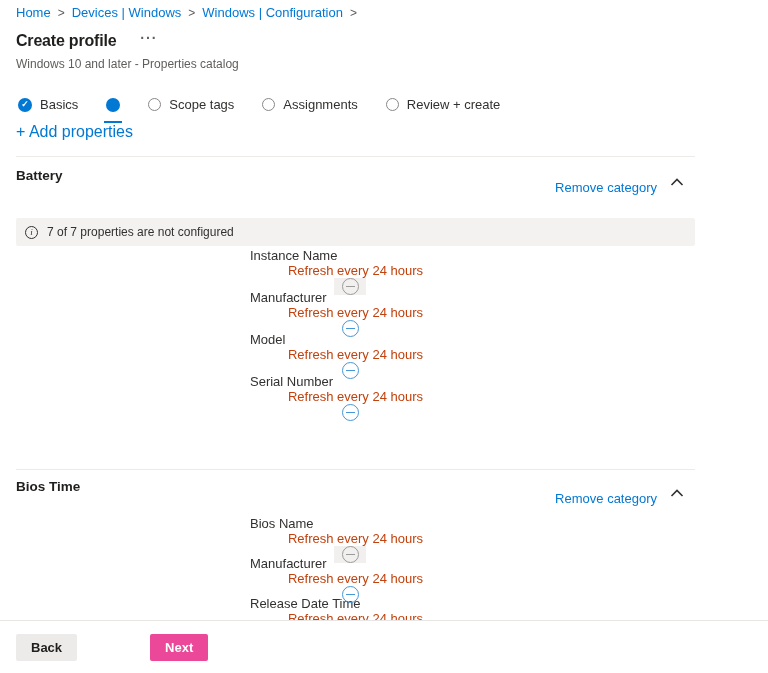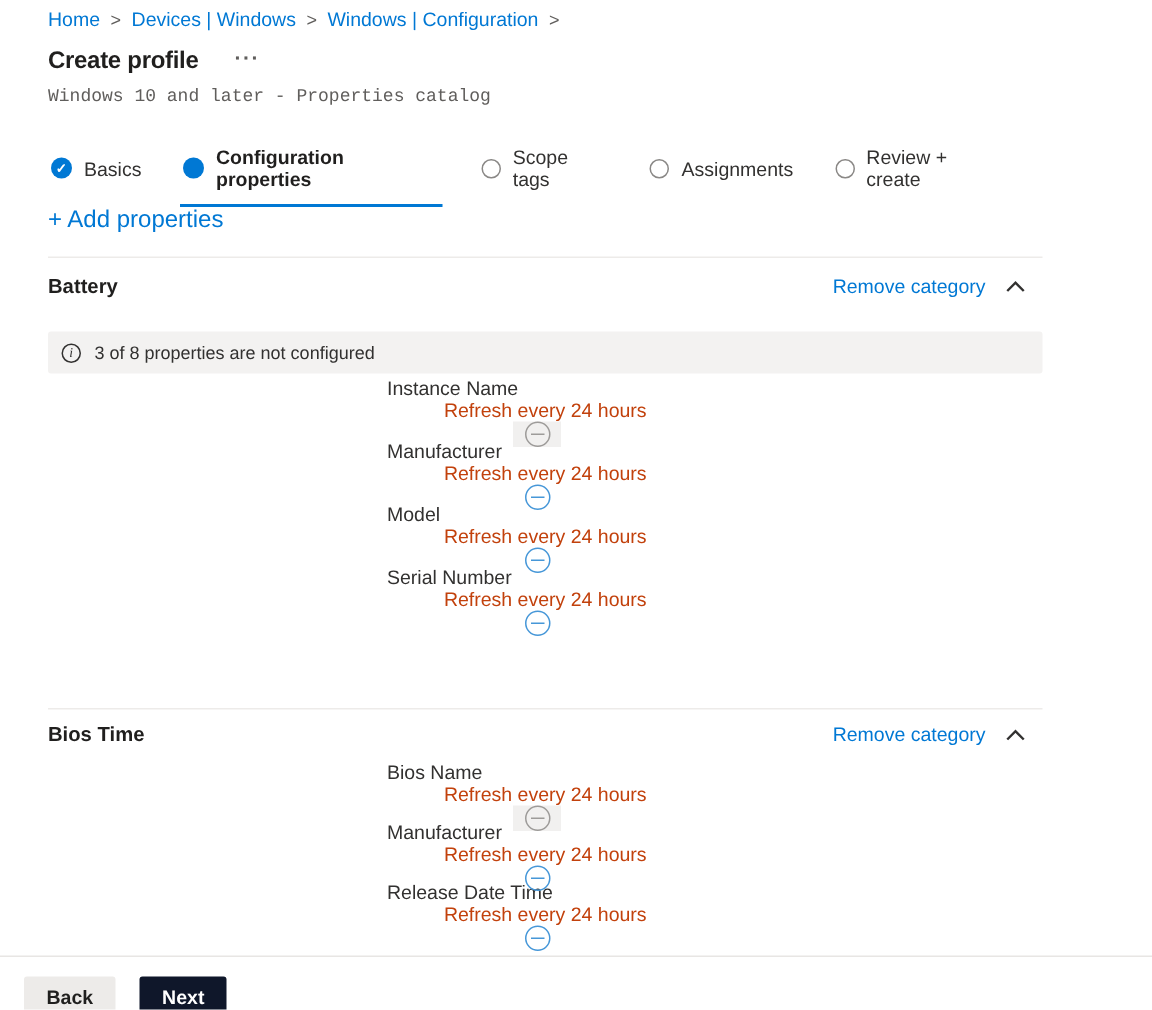--- a/index.html
+++ b/index.html
@@ -5,74 +5,74 @@
   * { box-sizing: border-box; margin: 0; padding: 0; }
   html, body { width: 768px; height: 673px; }
   body {
     position: relative;
     overflow: hidden;
     background: #ffffff;
     font-family: "Liberation Sans", sans-serif;
     color: #323130;
     -webkit-font-smoothing: antialiased;
   }
-  .page { padding: 5px 0 0 32px; width: 695px; }
+  .page { padding: 5px 0 0 16px; width: 695px; }
 
   
   .breadcrumb { font-size: 13px; display: flex; align-items: center; gap: 7px; }
   .crumb { color: #0078d4; cursor: pointer; }
   .crumb-sep { color: #605e5c; font-size: 12px; }
 
   
   .title-row { display: flex; align-items: center; margin-top: 7px; }
   .page-title { font-size: 16px; line-height: 27px; font-weight: 700; color: #201f1e; letter-spacing: -0.2px; }
   .more-btn { margin-left: 22px; color: #605e5c; font-size: 14px; letter-spacing: 1px; font-weight: 700; background: none; border: none; cursor: pointer; line-height: 10px; padding: 2px 2px 8px 2px; }
-  .subtitle { margin-top: 3px; font-size: 12px; color: #605e5c; font-family: Liberation Mono, monospace; }
+  .subtitle { margin-top: 3px; font-size: 12px; color: #605e5c; }
 
   
   .tabs { display: flex; margin-top: 20px; }
   .tab { display: flex; align-items: center; gap: 8px; padding: 6px 2px 9px 2px; margin-right: 24px; font-size: 13px; color: #323130; cursor: pointer; border-bottom: 2.5px solid transparent; }
   .tab.active { font-weight: 700; color: #201f1e; border-bottom-color: #0078d4; }
   .tab-circle-done { width: 14px; height: 14px; border-radius: 50%; background: #0078d4; color: #fff; font-size: 9px; font-weight: 700; display: grid; place-items: center; line-height: 1; }
   .tab-dot { width: 14px; height: 14px; border-radius: 50%; background: #0078d4; }
   .tab-ring { width: 13px; height: 13px; border-radius: 50%; border: 1px solid #8a8886; background: #fff; }
 
   
   .add-props { font-size: 16px; color: #0078d4; cursor: pointer; display: inline-block; text-align: right; }
 
   
   .section { border-top: 1px solid #edebe9; }
   .section-battery { margin-top: 15px; }
   .section-bios { margin-top: 53px; }
   .section-header { display: flex; align-items: flex-start; justify-content: space-between; padding-top: 11px; }
   .section-title { font-size: 13.5px; font-weight: 700; color: #201f1e; }
   .section-actions { display: flex; align-items: center; gap: 13px; padding-right: 11px; }
-  .remove-category { font-size: 13px; color: #0078d4; cursor: pointer; }
+  .remove-category { font-size: 13px; color: #0078d4; cursor: pointer; margin-top: 12px; }
   .collapse-btn { background: none; border: none; cursor: pointer; display: grid; place-items: center; padding: 0; }
 
   
   .info-banner { margin-top: 23px; height: 28px; background: #f3f2f1; display: flex; align-items: center; gap: 9px; padding: 0 9px; font-size: 12px; color: #323130; border-radius: 2px; }
   .info-icon { width: 13px; height: 13px; min-width: 13px; border: 1px solid #323130; border-radius: 50%; display: grid; place-items: center; font-size: 9px; font-style: italic; font-family: "Liberation Serif", serif; line-height: 1; color: #323130; }
 
   
   .rows-battery { margin-top: 2px; }
   .prop-row { display: flex; align-items: center; height: 42px; font-size: 13px; flex-direction: column; }
   .rows-bios .prop-row { height: 40px; }
   .prop-label { width: 211px; color: #323130; }
   .prop-value { flex: 1; color: #c2410c; }
   .remove-btn { width: 32px; height: 32px; margin-right: 11px; border: none; background: transparent; display: grid; place-items: center; cursor: pointer; color: #4697d8; }
   .remove-btn.disabled { background: #f1f0ef; color: #9d9b99; cursor: default; }
   .minus-icon { width: 17px; height: 17px; border: 1.3px solid currentColor; border-radius: 50%; position: relative; display: block; }
   .minus-icon::after { content: ""; position: absolute; left: 3px; right: 3px; top: 50%; margin-top: -0.8px; height: 1.6px; background: currentColor; }
 
   
-  .footer { position: absolute; left: 0; right: 0; bottom: 0; height: 36px; background: #ffffff; border-top: 1px solid #e8e6e4; padding: 13px 0 0 16px; display: flex; gap: 16px; z-index: 10; }
+  .footer { position: absolute; left: 0; right: 0; bottom: 0; height: 53px; background: #ffffff; border-top: 1px solid #e8e6e4; padding: 13px 0 0 16px; display: flex; gap: 29px; z-index: 10; }
   .btn { height: 27px; border: none; border-radius: 2px; font-family: "Liberation Sans", sans-serif; font-size: 13px; font-weight: 700; cursor: pointer; padding: 0 15px; }
   .btn-back { background: #edebe9; color: #201f1e; }
-  .btn-next { background: #0f172a; color: #ffffff; }
+  .btn-next { background: #ec4899; color: #ffffff; margin-left: 44px; }
 </style>
 </head>
 <body>
 
 <div class="page">
 
   
   <nav class="breadcrumb">
     <span class="crumb">Home</span>
     <span class="crumb-sep">&gt;</span>
@@ -90,21 +90,20 @@
   <div class="subtitle">Windows 10 and later - Properties catalog</div>
 
   
   <div class="tabs">
     <div class="tab">
       <span class="tab-circle-done">✓</span>
       <span>Basics</span>
     </div>
     <div class="tab active">
       <span class="tab-dot"></span>
-      <span>Configuration properties</span>
     </div>
     <div class="tab">
       <span class="tab-ring"></span>
       <span>Scope tags</span>
     </div>
     <div class="tab">
       <span class="tab-ring"></span>
       <span>Assignments</span>
     </div>
     <div class="tab">
@@ -125,21 +124,21 @@
         <button class="collapse-btn">
           <svg width="14" height="10" viewBox="0 0 14 10" fill="none" stroke="#323130" stroke-width="1.6">
               <polyline points="1.5,8 7,2.5 12.5,8"></polyline>
             </svg>
         </button>
       </span>
     </div>
 
     <div class="info-banner">
       <span class="info-icon">i</span>
-      <span>3 of 8 properties are not configured</span>
+      <span>7 of 7 properties are not configured</span>
     </div>
 
     <div class="rows-battery">
       <div class="prop-row">
         <span class="prop-label">Instance Name</span>
         <span class="prop-value">Refresh every 24 hours</span>
         <button class="remove-btn disabled">
             <span class="minus-icon"></span>
           </button>
       </div>

